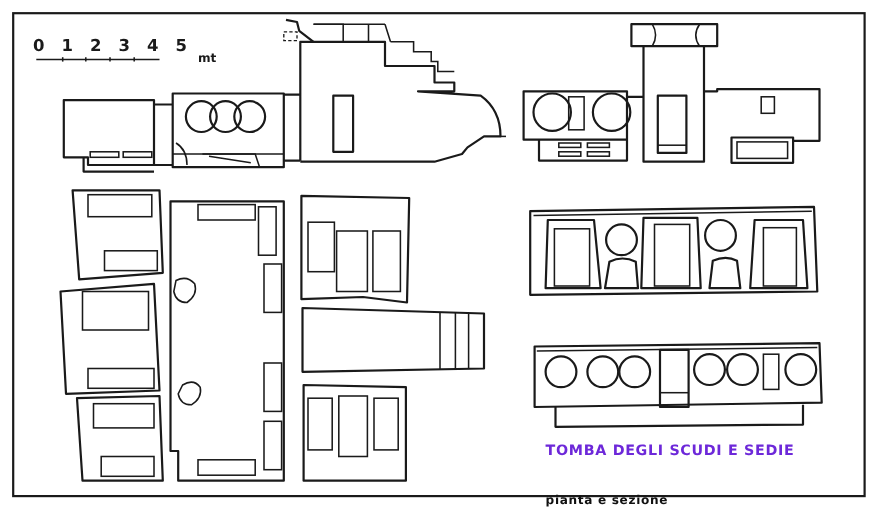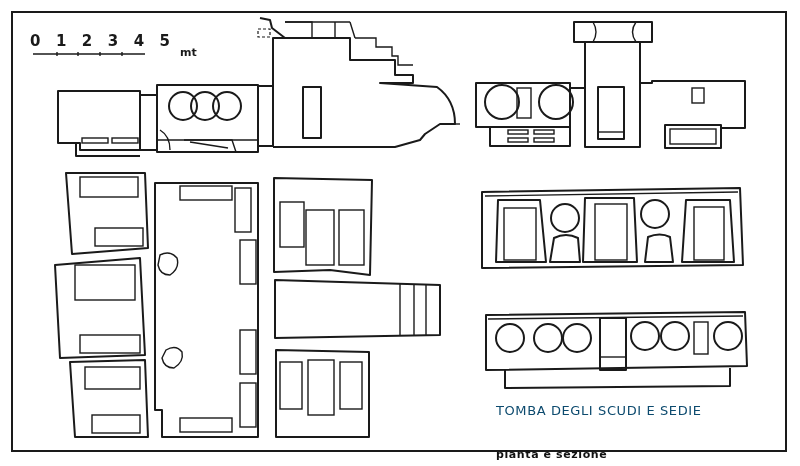--- a/index.html
+++ b/index.html
@@ -4,21 +4,21 @@
 <style>
   html,body{margin:0;padding:0;background:#fff;}
   body{width:800px;height:466px;position:relative;overflow:hidden;font-family:"DejaVu Sans",sans-serif;}
   #frame{position:absolute;left:11px;top:11px;width:776px;height:441px;border:2px solid #1a1a1a;box-sizing:border-box;}
   svg{position:absolute;left:0;top:0;}
   .ln{fill:none;stroke:#1a1a1a;stroke-width:2;stroke-linejoin:round;}
   .th{fill:none;stroke:#1a1a1a;stroke-width:1.4;}
   .ds{fill:none;stroke:#1a1a1a;stroke-width:1.2;stroke-dasharray:3 2;}
   #scale-nums{position:absolute;left:30px;top:32px;width:140px;display:flex;justify-content:space-between;font-size:15px;font-weight:bold;color:#1a1a1a;}
   #scale-unit{position:absolute;left:148px;top:46px;font-size:11px;font-weight:bold;color:#1a1a1a;margin-left:32px;}
-  #title{position:absolute;left:496px;top:403px;font-size:13px;font-weight:normal;color:#0c4a6e;letter-spacing:0.6px;}
+  #title{position:absolute;left:496px;top:403px;font-size:13px;font-weight:bold;color:#6d28d9;letter-spacing:0.6px;}
   #subtitle{position:absolute;left:496px;top:448px;font-size:11px;font-weight:bold;color:#111;letter-spacing:0.6px;}
 </style>
 </head>
 <body>
 
 <div id="frame"></div>
 
 <div id="scale-nums">
   <span>0</span>
   <span>1</span>

